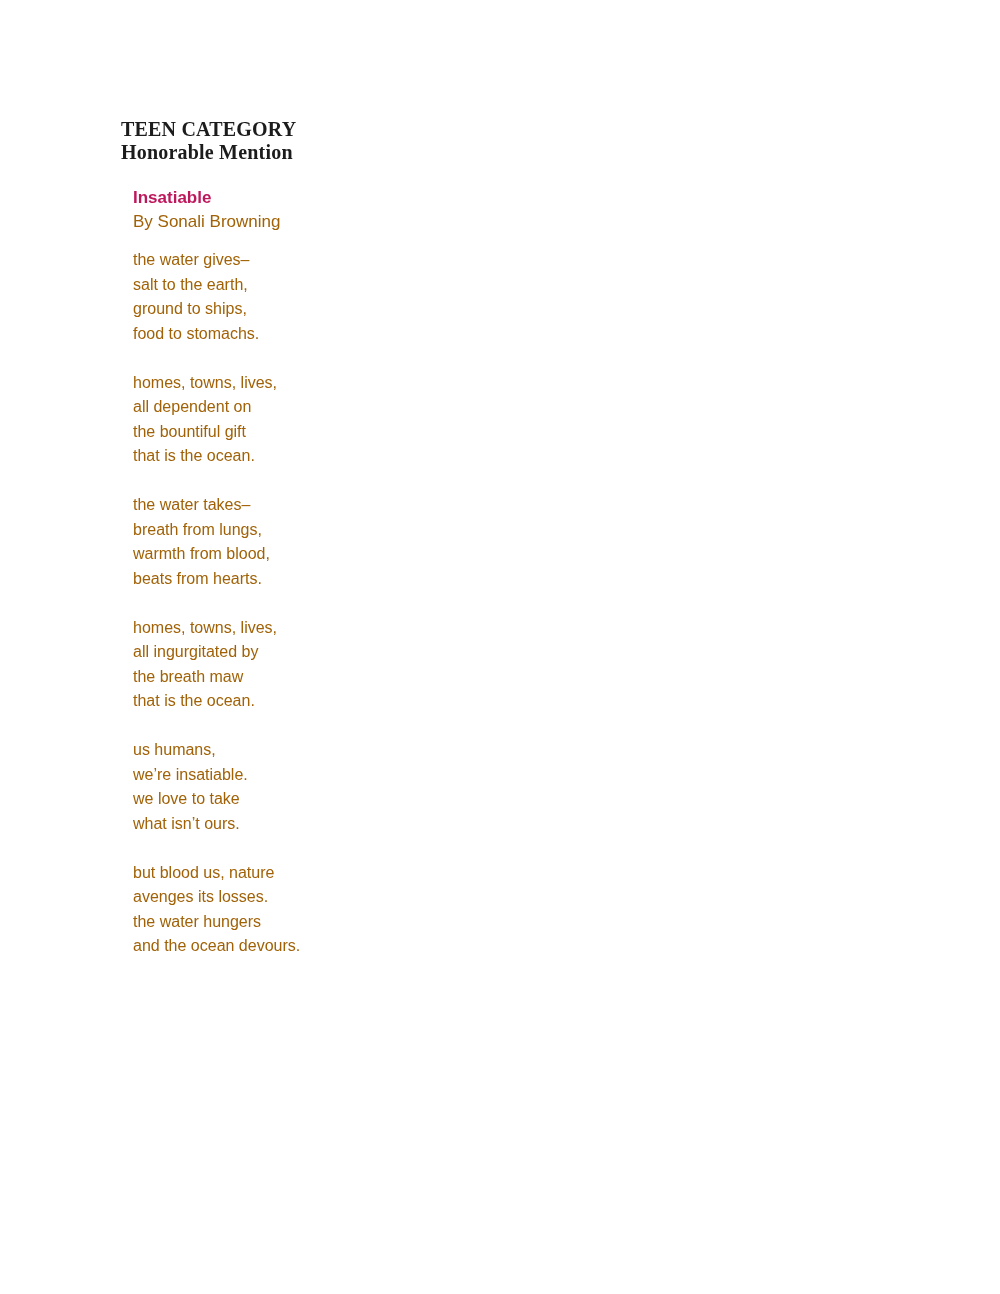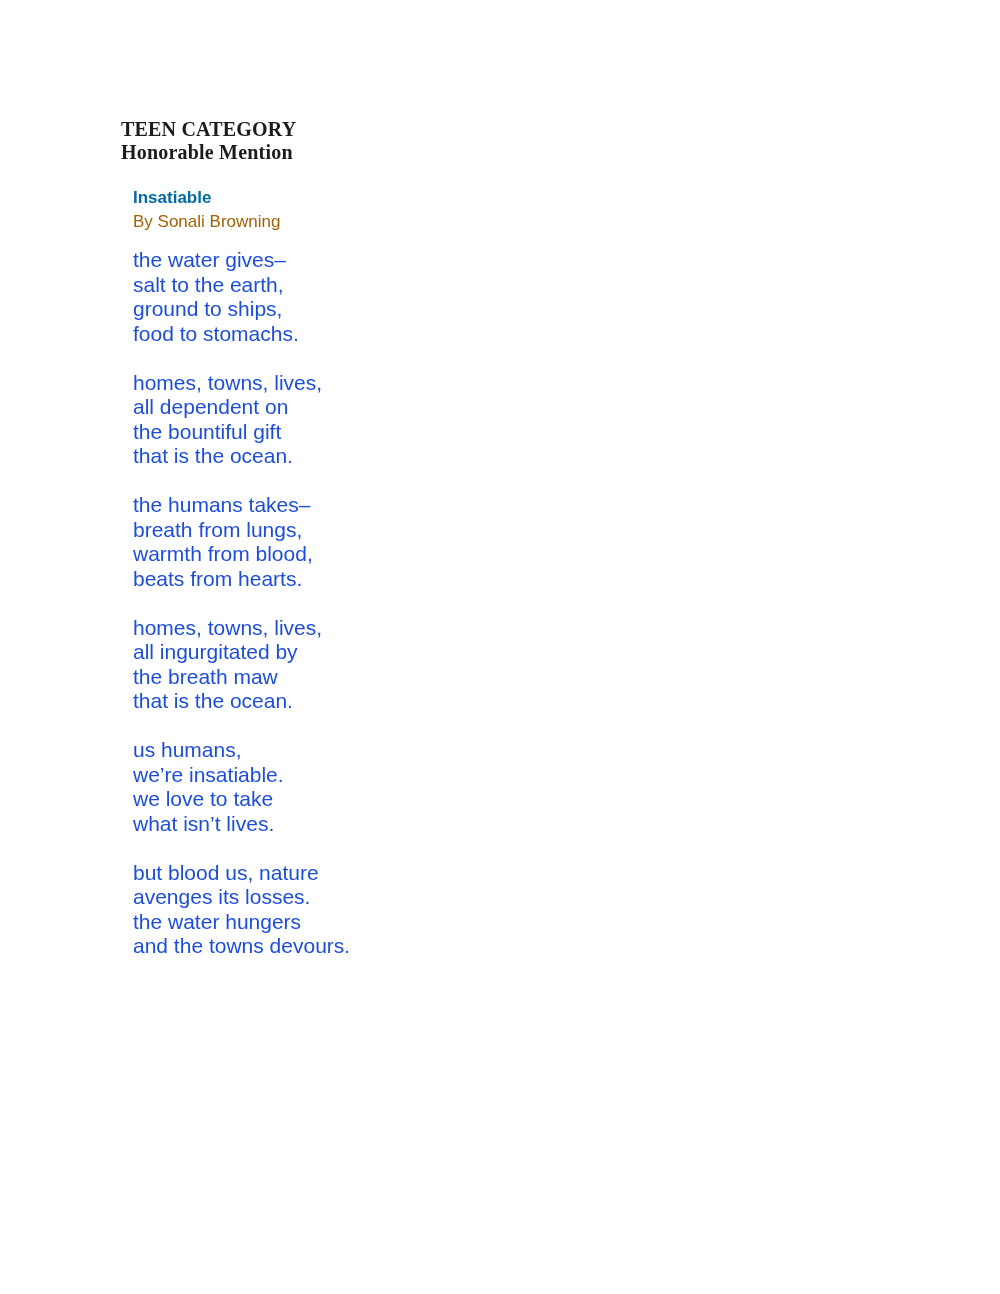--- a/index.html
+++ b/index.html
@@ -31,39 +31,39 @@
     position: absolute;
     left: 133px;
     top: 186px;
     color: #3d3d3d;
   }
   .poem-title {
     font-family: "Liberation Sans", sans-serif;
     font-weight: bold;
     font-size: 17px;
     line-height: 24px;
-    color: #0369a1;
+    color: #be185d;
   }
   .poem-byline {
     font-family: "Liberation Sans", sans-serif;
     font-size: 17px;
     line-height: 24px;
     color: #a16207;
   }
   .poem-body {
     margin-top: 14px;
   }
   .stanza {
     margin: 0 0 24.5px 0;
   }
   .poem-line {
     font-family: "Liberation Sans", sans-serif;
-    font-size: 21px;
+    font-size: 16px;
     line-height: 24.5px;
-    color: #1d4ed8;
+    color: #a16207;
     white-space: pre;
   }
 </style>
 </head>
 <body>
 
 <div class="page">
 
   <div class="header-block">
     <div>TEEN CATEGORY</div>
@@ -84,43 +84,43 @@
       </div>
 
       <div class="stanza">
         <div class="poem-line">homes, towns, lives,</div>
         <div class="poem-line">all dependent on</div>
         <div class="poem-line">the bountiful gift</div>
         <div class="poem-line">that is the ocean.</div>
       </div>
 
       <div class="stanza">
-        <div class="poem-line">the humans takes–</div>
+        <div class="poem-line">the water takes–</div>
         <div class="poem-line">breath from lungs,</div>
         <div class="poem-line">warmth from blood,</div>
         <div class="poem-line">beats from hearts.</div>
       </div>
 
       <div class="stanza">
         <div class="poem-line">homes, towns, lives,</div>
         <div class="poem-line">all ingurgitated by</div>
         <div class="poem-line">the breath maw</div>
         <div class="poem-line">that is the ocean.</div>
       </div>
 
       <div class="stanza">
         <div class="poem-line">us humans,</div>
         <div class="poem-line">we’re insatiable.</div>
         <div class="poem-line">we love to take</div>
-        <div class="poem-line">what isn’t lives.</div>
+        <div class="poem-line">what isn’t ours.</div>
       </div>
 
       <div class="stanza">
         <div class="poem-line">but blood us, nature</div>
         <div class="poem-line">avenges its losses.</div>
         <div class="poem-line">the water hungers</div>
-        <div class="poem-line">and the towns devours.</div>
+        <div class="poem-line">and the ocean devours.</div>
       </div>
 
     </div>
   </div>
 
 </div>
 
 </body></html>

